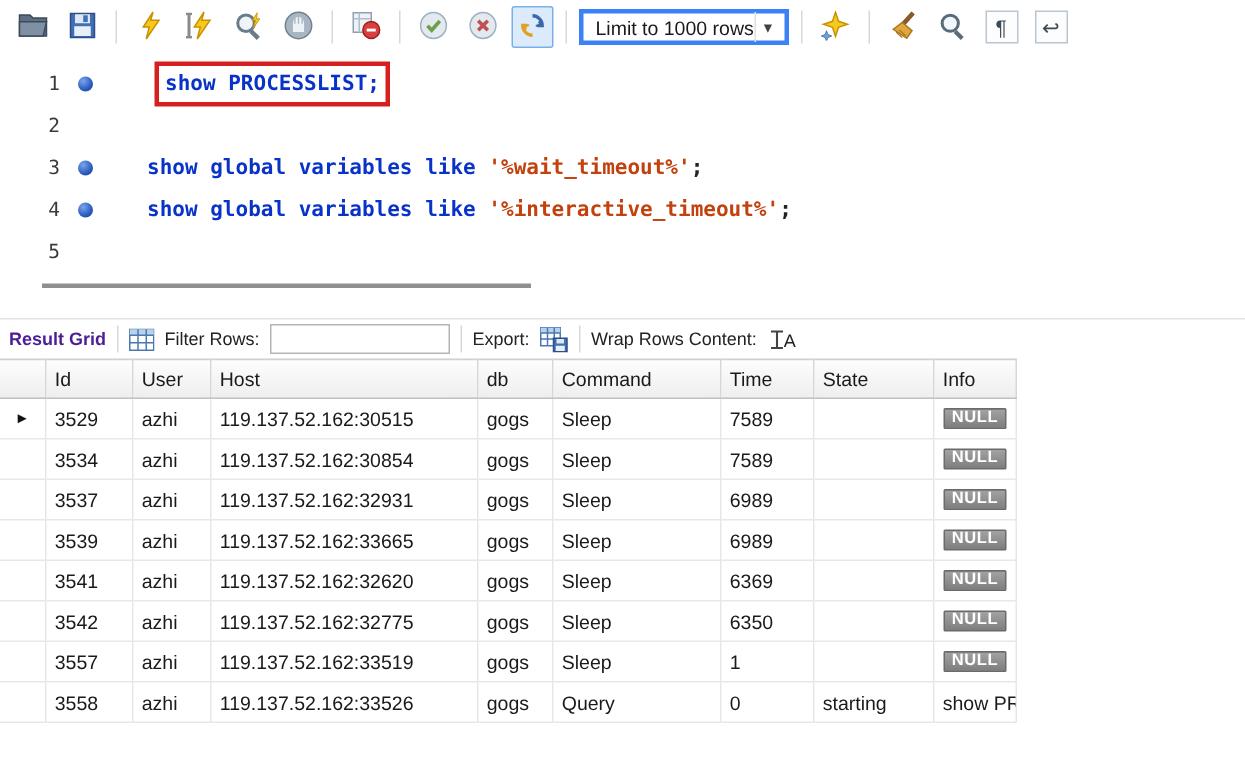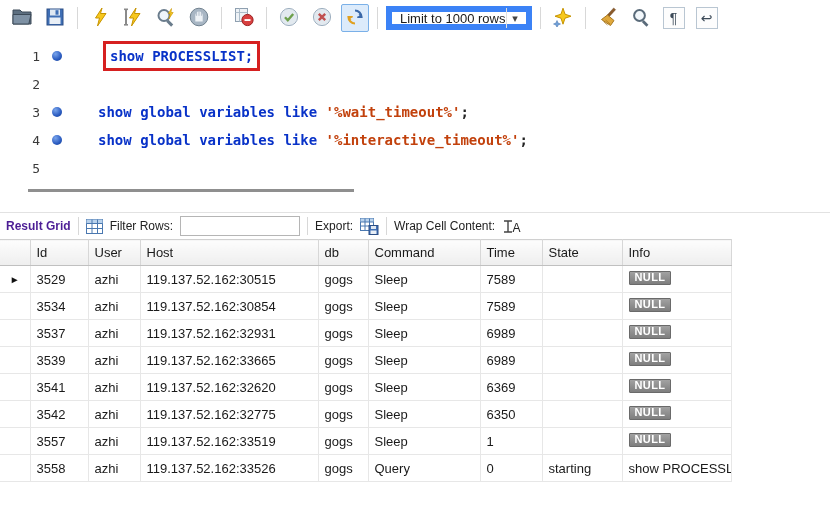--- a/index.html
+++ b/index.html
@@ -6,21 +6,21 @@
   html,body { width: 830px; height: 522px; overflow: hidden; background: #fff;
     font-family: "Liberation Sans", sans-serif; color: #1a1a1a; }
 
   
   .toolbar { height: 36px; display: flex; align-items: center; padding: 3px 2px 3px 8px;
     gap: 5px; white-space: nowrap; overflow: hidden; background: #fff; }
   .tb-btn { width: 28px; height: 28px; flex: 0 0 auto; display: flex; align-items: center;
     justify-content: center; border: 1px solid transparent; border-radius: 2px; background: transparent; cursor: pointer; }
   .tb-btn.toggled { border: 1px solid #7ab0e8; background: #dcebfb; }
   .tb-sep { width: 1px; height: 22px; background: #d8d8d8; flex: 0 0 auto; margin: 0 3px; }
-  .limit-dd { display: flex; align-items: center; height: 24px; border: 6px solid #3b82f6;
+  .limit-dd { display: flex; align-items: center; height: 24px; border: 3px solid #3b82f6;
     background: #fff; padding: 0 2px 0 8px; font-size: 13px; flex: 0 0 auto; min-width: 138px; cursor: pointer; }
   .limit-dd .caret { margin-left: auto; width: 18px; height: 20px; display: flex; align-items: center;
     justify-content: center; color: #444; font-size: 11px; border-left: 1px solid #e0e0e0; }
   .glyphbox { width: 22px; height: 22px; border: 1px solid #b9c6d2; display: flex; align-items: center;
     justify-content: center; font-size: 14px; color: #3c4a58; background: #fdfdfd; }
 
   
   .editor { padding-top: 6px; font-family: "DejaVu Sans Mono", monospace; font-size: 14px; background: #fff; }
   .ed-line { display: flex; align-items: center; height: 28px; }
   .lnum { width: 40px; text-align: right; color: #3a3a3a; font-size: 13px; flex: 0 0 auto; }
@@ -41,21 +41,21 @@
 
   
   .rg-toolbar { height: 27px; display: flex; align-items: center; gap: 7px; padding: 0 6px;
     font-size: 12px; color: #222; border-top: 1px solid #e2e2e2; background: #fff; }
   .rg-title { font-weight: bold; color: #4c1d95; }
   .rg-sep { width: 1px; height: 18px; background: #d8d8d8; flex: 0 0 auto; }
   .rg-icon { display: flex; align-items: center; justify-content: center; flex: 0 0 auto; cursor: pointer; }
   .filter-input { width: 120px; height: 20px; border: 1px solid #b5b5b5; font-size: 12px; padding: 0 4px; }
 
   
-  table.result-table { border-collapse: collapse; table-layout: fixed; width: 732px; font-size: 13px; }
+  table.result-table { border-collapse: collapse; table-layout: fixed; width: 678px; font-size: 13px; }
   .result-table th { background: linear-gradient(#fdfdfd, #eeeeee); border-right: 1px solid #d7d7d7;
     border-top: 1px solid #d0d0d0; border-bottom: 1px solid #c0c0c0; height: 26px; font-weight: normal;
     text-align: left; padding: 0 6px; overflow: hidden; white-space: nowrap; }
   .result-table td { border-right: 1px solid #e7e7e7; border-bottom: 1px solid #e7e7e7; height: 27px;
     padding: 0 6px; overflow: hidden; white-space: nowrap; background: #fff; }
   .result-table .selcol { text-align: center; padding: 0; font-size: 10px; color: #111; }
   .null-badge { display: inline-block; background: linear-gradient(#a2a2a2, #7e7e7e); color: #fff;
     border: 1px solid #6a6a6a; font-size: 11px; font-weight: bold; letter-spacing: .4px;
     padding: 1px 5px 2px 5px; line-height: 9px; vertical-align: 3px; border-radius: 1px; }
 </style>
@@ -251,21 +251,21 @@
       <svg width="19" height="17" viewBox="0 0 19 17">
           <rect x=".5" y=".5" width="13" height="12" fill="#fff" stroke="#4a78b0"></rect>
           <rect x=".5" y=".5" width="13" height="3.5" fill="#b9d2ec"></rect>
           <path d="M.5 4h13M.5 8h13M5 .5v12M9.5 .5v12" stroke="#4a78b0"></path>
           <rect x="9" y="7.5" width="9" height="9" fill="#3f6fb5" stroke="#2c4f86"></rect>
           <rect x="11" y="8" width="5" height="3" fill="#dfe8f2"></rect>
           <rect x="10.5" y="12.5" width="6" height="3.5" fill="#e9eff6"></rect>
         </svg>
     </span>
     <span class="rg-sep"></span>
-    <span>Wrap Cell Content:</span>
+    <span>Wrap Rows Content:</span>
     <span class="rg-icon">
       <svg width="20" height="15" viewBox="0 0 20 15">
           <path d="M2 2h8M2 13h8M6 2v11" stroke="#444" stroke-width="1.4" fill="none"></path>
           <text x="10.5" y="12.5" font-size="12" font-family="Liberation Sans, sans-serif" fill="#222">A</text>
         </svg>
     </span>
   </div>
 
   <table class="result-table">
     <colgroup>

